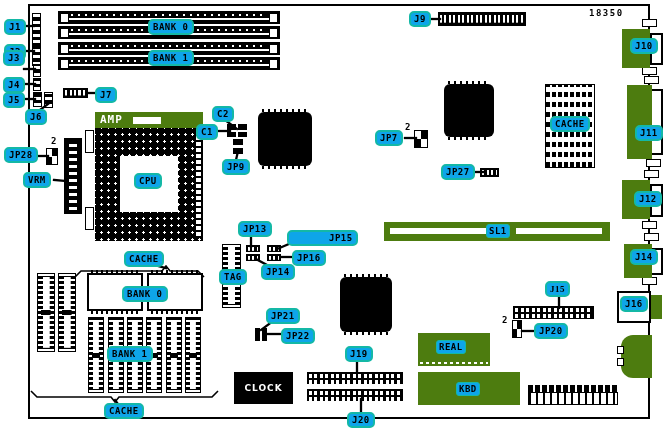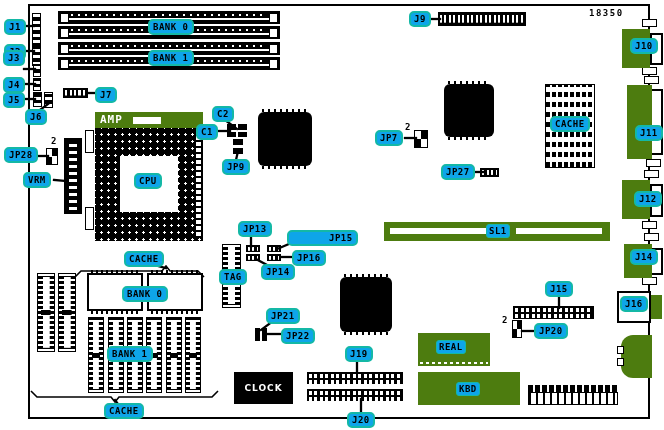--- a/index.html
+++ b/index.html
@@ -174,21 +174,21 @@
   <div class="c rtc" style="left:234px;top:372px;width:59px;height:32px;">
     <span>CLOCK</span>
   </div>
 
   <div class="c hdr2" style="left:307px;top:372px;width:96px;height:12px;"></div>
   <div class="c hdr2" style="left:307px;top:389px;width:96px;height:12px;"></div>
   <div class="lbl" style="left:345px;top:346px;">J19</div>
   <div class="lbl" style="left:347px;top:412px;">J20</div>
 
   <div class="c hdr2" style="left:513px;top:306px;width:81px;height:13px;"></div>
-  <div class="lbl" style="left:545px;top:281px;">J15</div>
+  <div class="lbl" style="left:545px;top:281px;font-family:Liberation Serif, serif;">J15</div>
   <div class="txt" style="left:502px;top:315px;">2</div>
   <div class="c checker" style="left:512px;top:320px;width:10px;height:18px;"></div>
   <div class="lbl" style="left:534px;top:323px;">JP20</div>
 
   <div class="c blackchip bios" style="left:418px;top:333px;width:72px;height:33px;"></div>
   <div class="lbl sm" style="left:436px;top:340px;">REAL</div>
   <div class="c blackchip" style="left:418px;top:372px;width:102px;height:33px;"></div>
   <div class="lbl sm" style="left:456px;top:382px;">KBD</div>
 
   <div class="c" style="left:528px;top:385px;width:90px;height:20px;">

